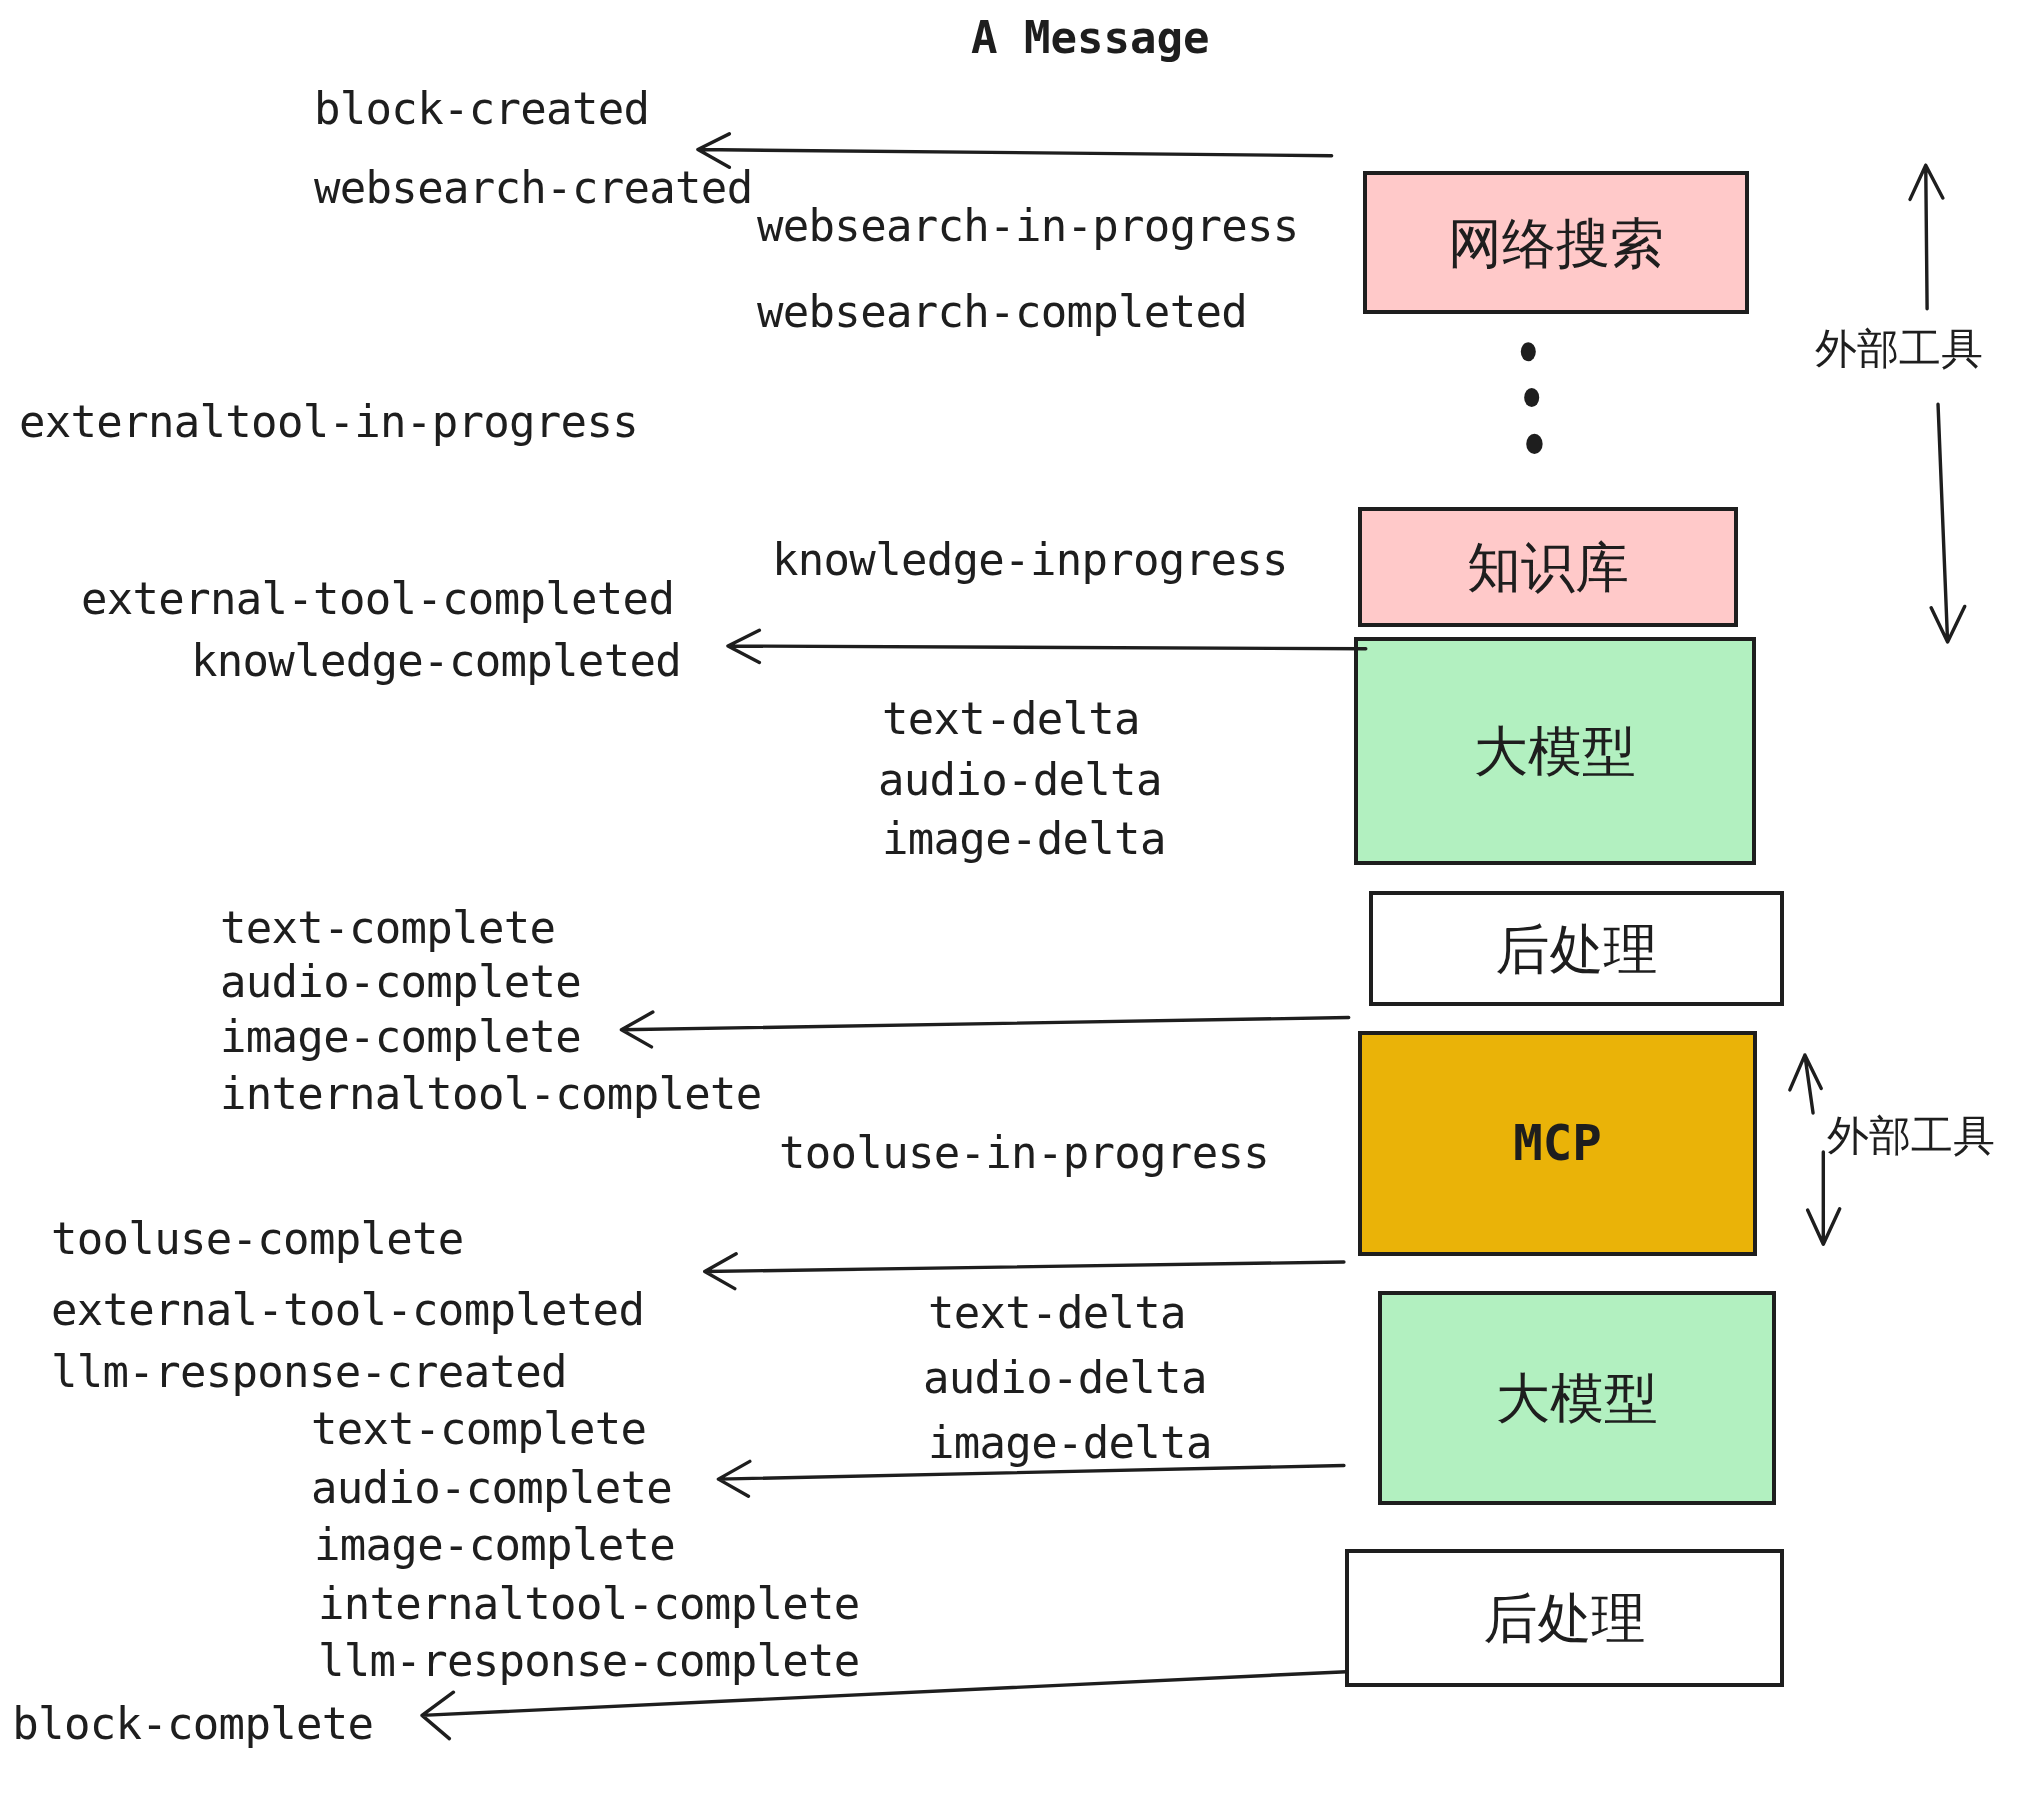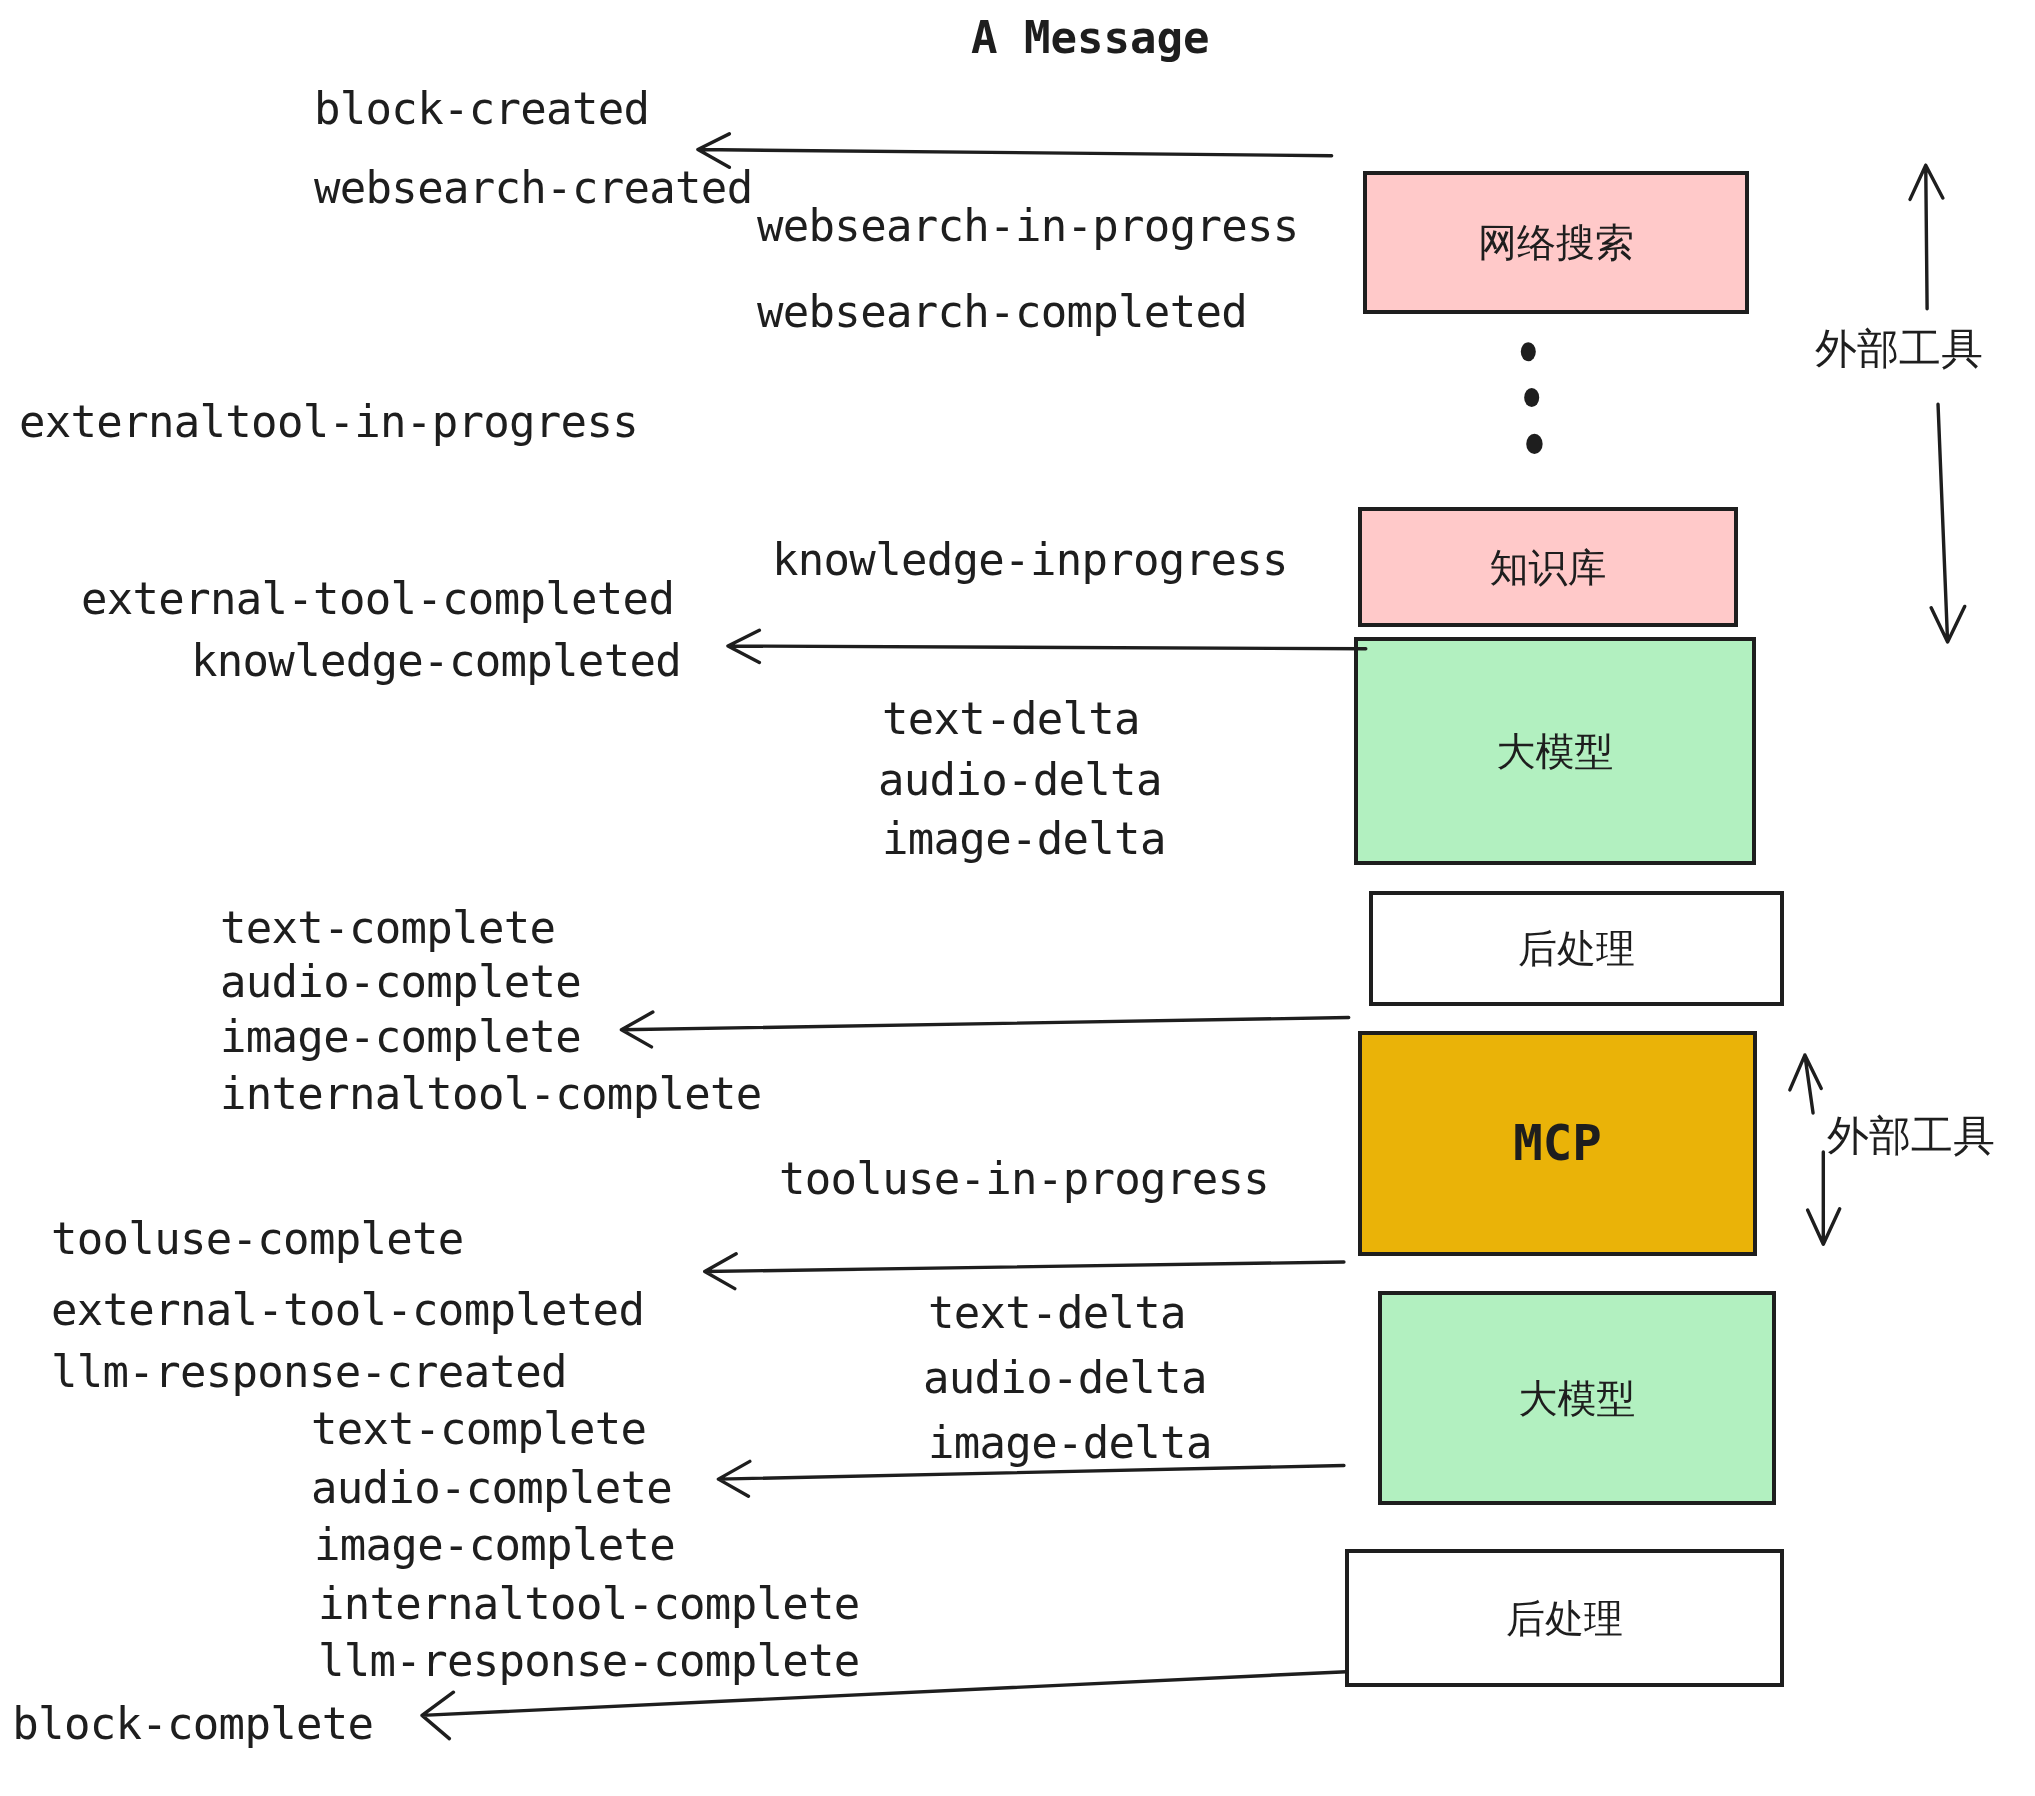--- a/index.html
+++ b/index.html
@@ -25,21 +25,21 @@
     letter-spacing:-0.7px;
   }
   .box{
     position:absolute;
     border:4.1px solid #1e1e1e;
     box-sizing:border-box;
     display:flex;align-items:center;justify-content:center;
   }
   .box-label{
     font-family:"Liberation Sans", sans-serif;
-    font-size:39px;line-height:1;
+    font-size:54px;line-height:1;
     white-space:nowrap;
     color:#1e1e1e;
   }
   .box-label.mono{
     font-family:"DejaVu Sans Mono", monospace;
     font-size:49px;font-weight:bold;
   }
   .side-label{
     position:absolute;
     font-family:"Liberation Sans", sans-serif;
@@ -72,21 +72,21 @@
   <div class="ev" style="left:772px;top:538px">knowledge-inprogress</div>
   <div class="ev" style="left:81px;top:577px">external-tool-completed</div>
   <div class="ev" style="left:191px;top:639px">knowledge-completed</div>
   <div class="ev" style="left:882px;top:697px">text-delta</div>
   <div class="ev" style="left:878px;top:758px">audio-delta</div>
   <div class="ev" style="left:882px;top:817px">image-delta</div>
   <div class="ev" style="left:220px;top:906px">text-complete</div>
   <div class="ev" style="left:220px;top:960px">audio-complete</div>
   <div class="ev" style="left:220px;top:1015px">image-complete</div>
   <div class="ev" style="left:220px;top:1072px">internaltool-complete</div>
-  <div class="ev" style="left:779px;top:1157px">tooluse-in-progress</div>
+  <div class="ev" style="left:779px;top:1131px">tooluse-in-progress</div>
   <div class="ev" style="left:51px;top:1217px">tooluse-complete</div>
   <div class="ev" style="left:51px;top:1288px">external-tool-completed</div>
   <div class="ev" style="left:51px;top:1350px">llm-response-created</div>
   <div class="ev" style="left:311px;top:1407px">text-complete</div>
   <div class="ev" style="left:311px;top:1466px">audio-complete</div>
   <div class="ev" style="left:928px;top:1291px">text-delta</div>
   <div class="ev" style="left:923px;top:1356px">audio-delta</div>
   <div class="ev" style="left:928px;top:1421px">image-delta</div>
   <div class="ev" style="left:314px;top:1523px">image-complete</div>
   <div class="ev" style="left:318px;top:1582px">internaltool-complete</div>

